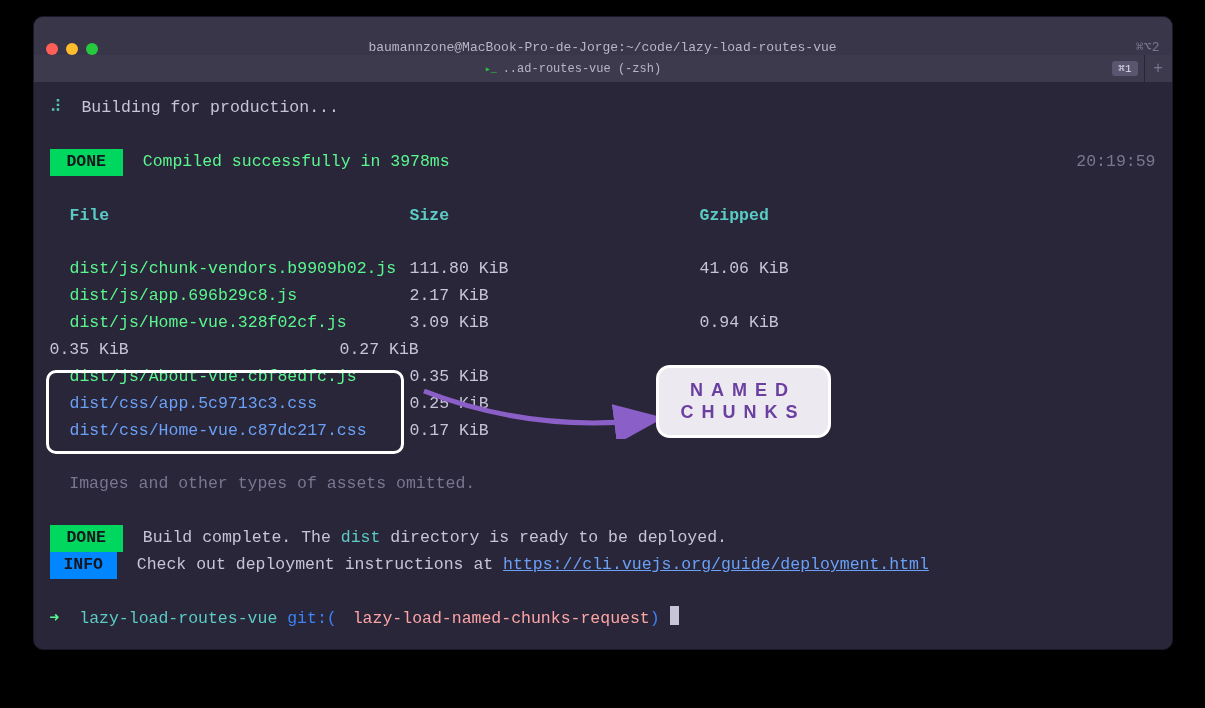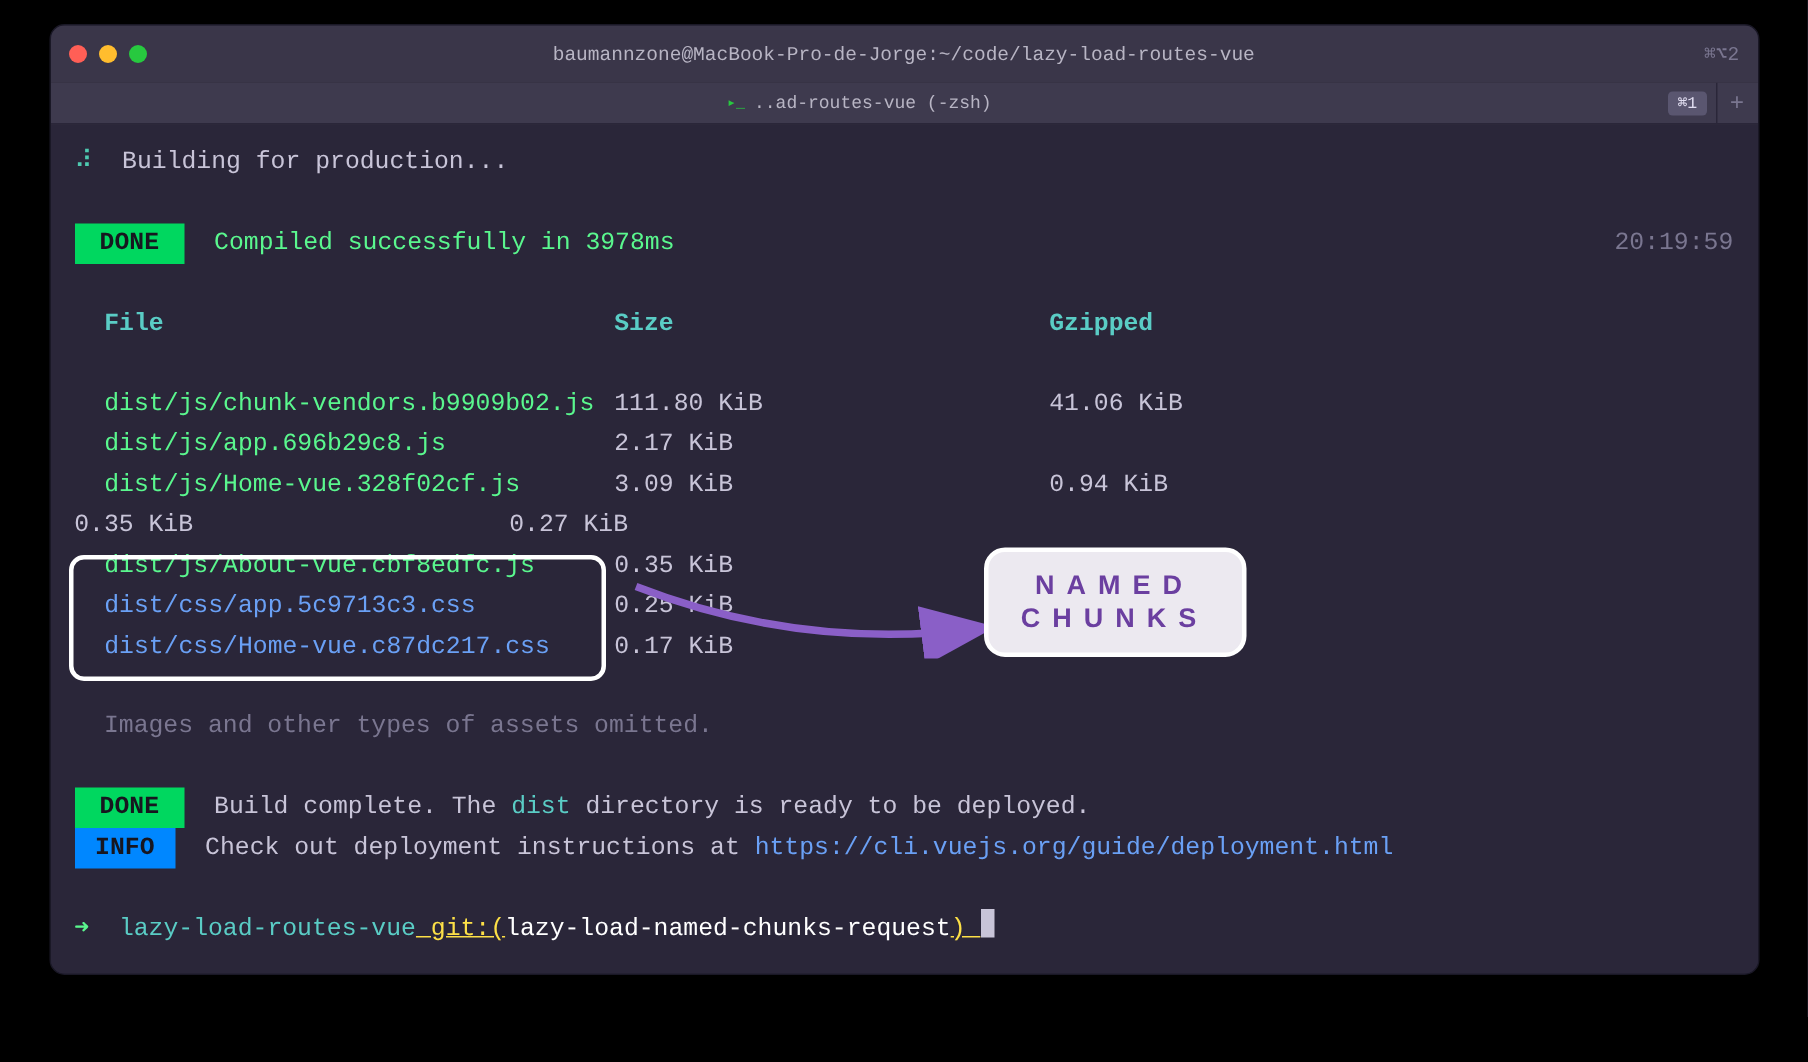--- a/index.html
+++ b/index.html
@@ -16,21 +16,21 @@
       background: #2a2639;
       border-radius: 10px;
       overflow: hidden;
       box-shadow: 0 20px 60px rgba(0,0,0,0.8);
       border: 1px solid #1a1826;
     }
     .titlebar {
       background: #3a3649;
       height: 38px;
       display: flex;
-      align-items: center;
+      align-items: flex-end;
       padding: 0 12px;
       position: relative;
     }
     .traffic-lights {
       display: flex;
       gap: 8px;
     }
     .light {
       width: 12px;
       height: 12px;
@@ -100,21 +100,21 @@
       background: #2a2639;
       color: #d0cce0;
     }
     .row { display: flex; white-space: pre; }
     .spinner { color: #4ec9b0; }
     .txt-gray { color: #7a7690; }
     .txt-dim { color: #c8c4d8; }
     .txt-green { color: #5af78e; }
     .txt-cyan { color: #5accc5; }
     .txt-blue { color: #6aa0f5; }
-    .txt-link { color: #6aa0f5; }
+    .txt-link { color: #6aa0f5; text-decoration: underline; }
     .badge-done {
       background: #00d75f;
       color: #17161f;
       padding: 0 7px;
       font-weight: bold;
     }
     .badge-info {
       background: #0087ff;
       color: #17161f;
       padding: 0 4px;
@@ -150,22 +150,22 @@
       color: #6b3fa0;
       font-weight: bold;
       font-size: 18px;
       letter-spacing: 8px;
       line-height: 1.2;
       text-align: center;
       font-family: sans-serif;
     }
     .prompt-arrow { color: #5af78e; }
     .prompt-path { color: #5accc5; }
-    .prompt-git { color: #fde047; text-decoration: underline; }
-    .prompt-branch { color: #ffffff; }
+    .prompt-git { color: #3b82f6; }
+    .prompt-branch { color: #fca5a5; margin-left: 16px; }
     .cursor-block {
       background: #c8c4d8;
       display:inline-block;
       width: 9px;
       height: 19px;
       vertical-align: middle;
       margin-bottom: 2px;
     }
   </style>
 </head>

